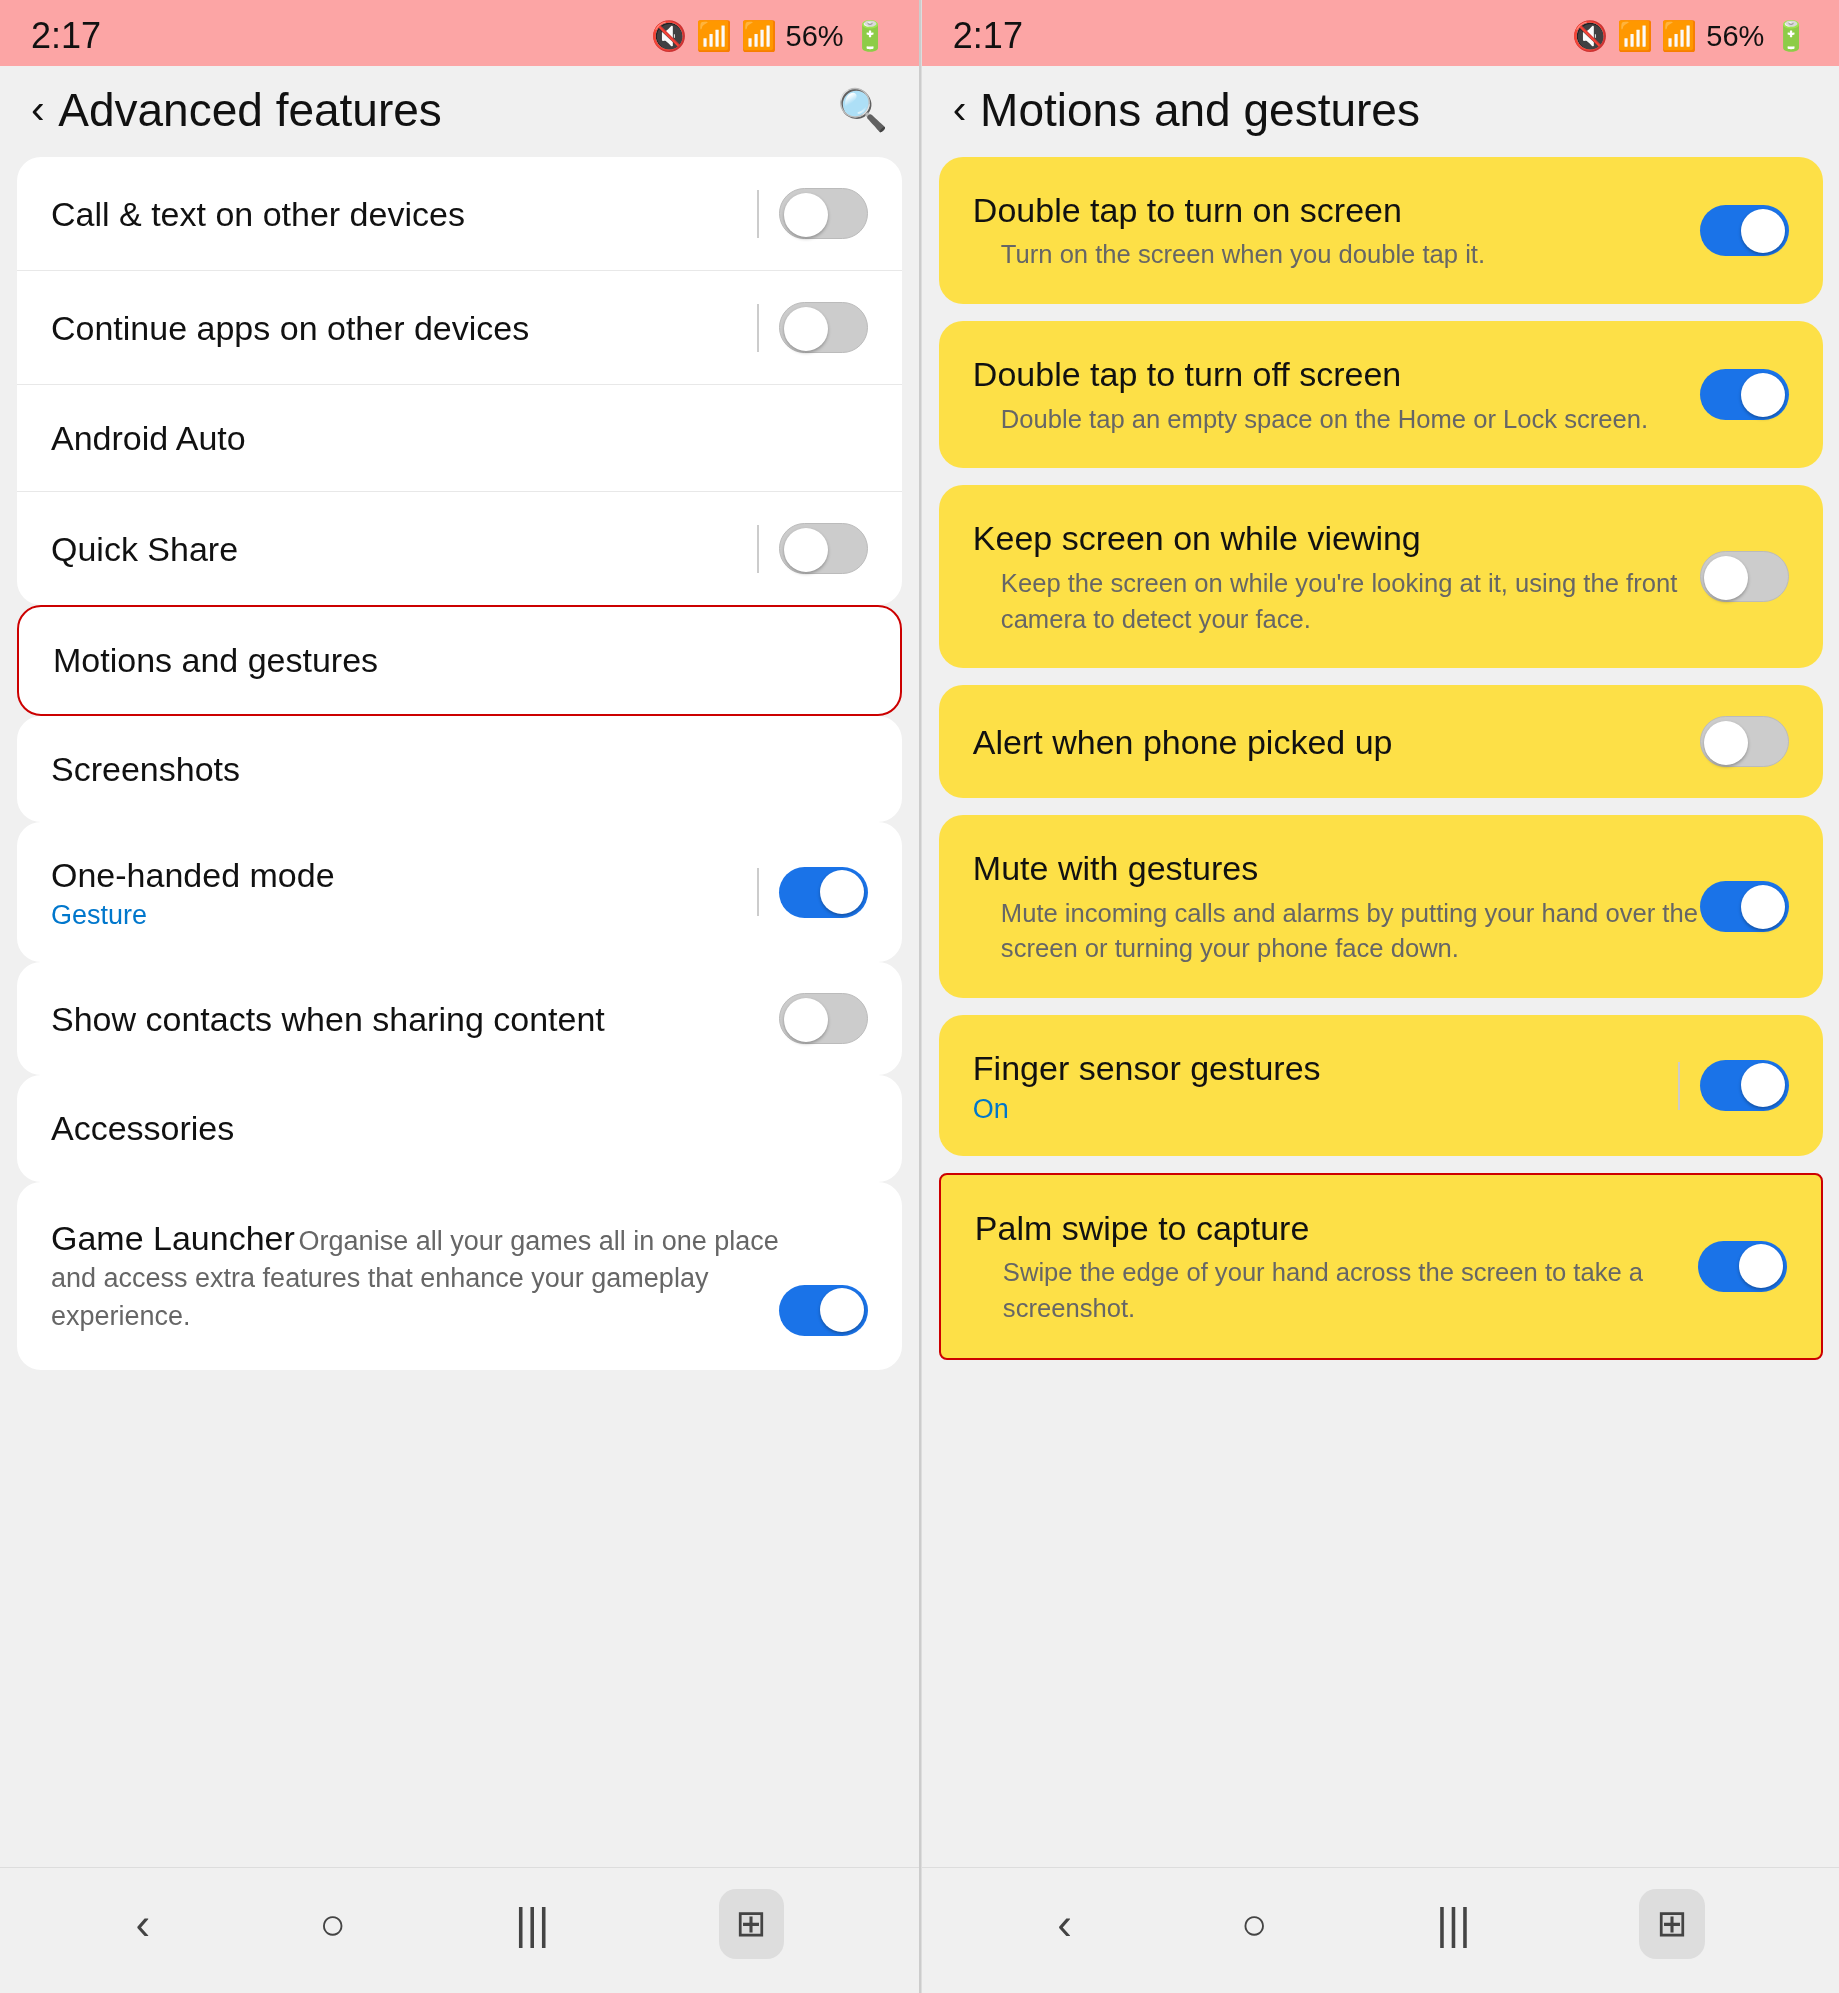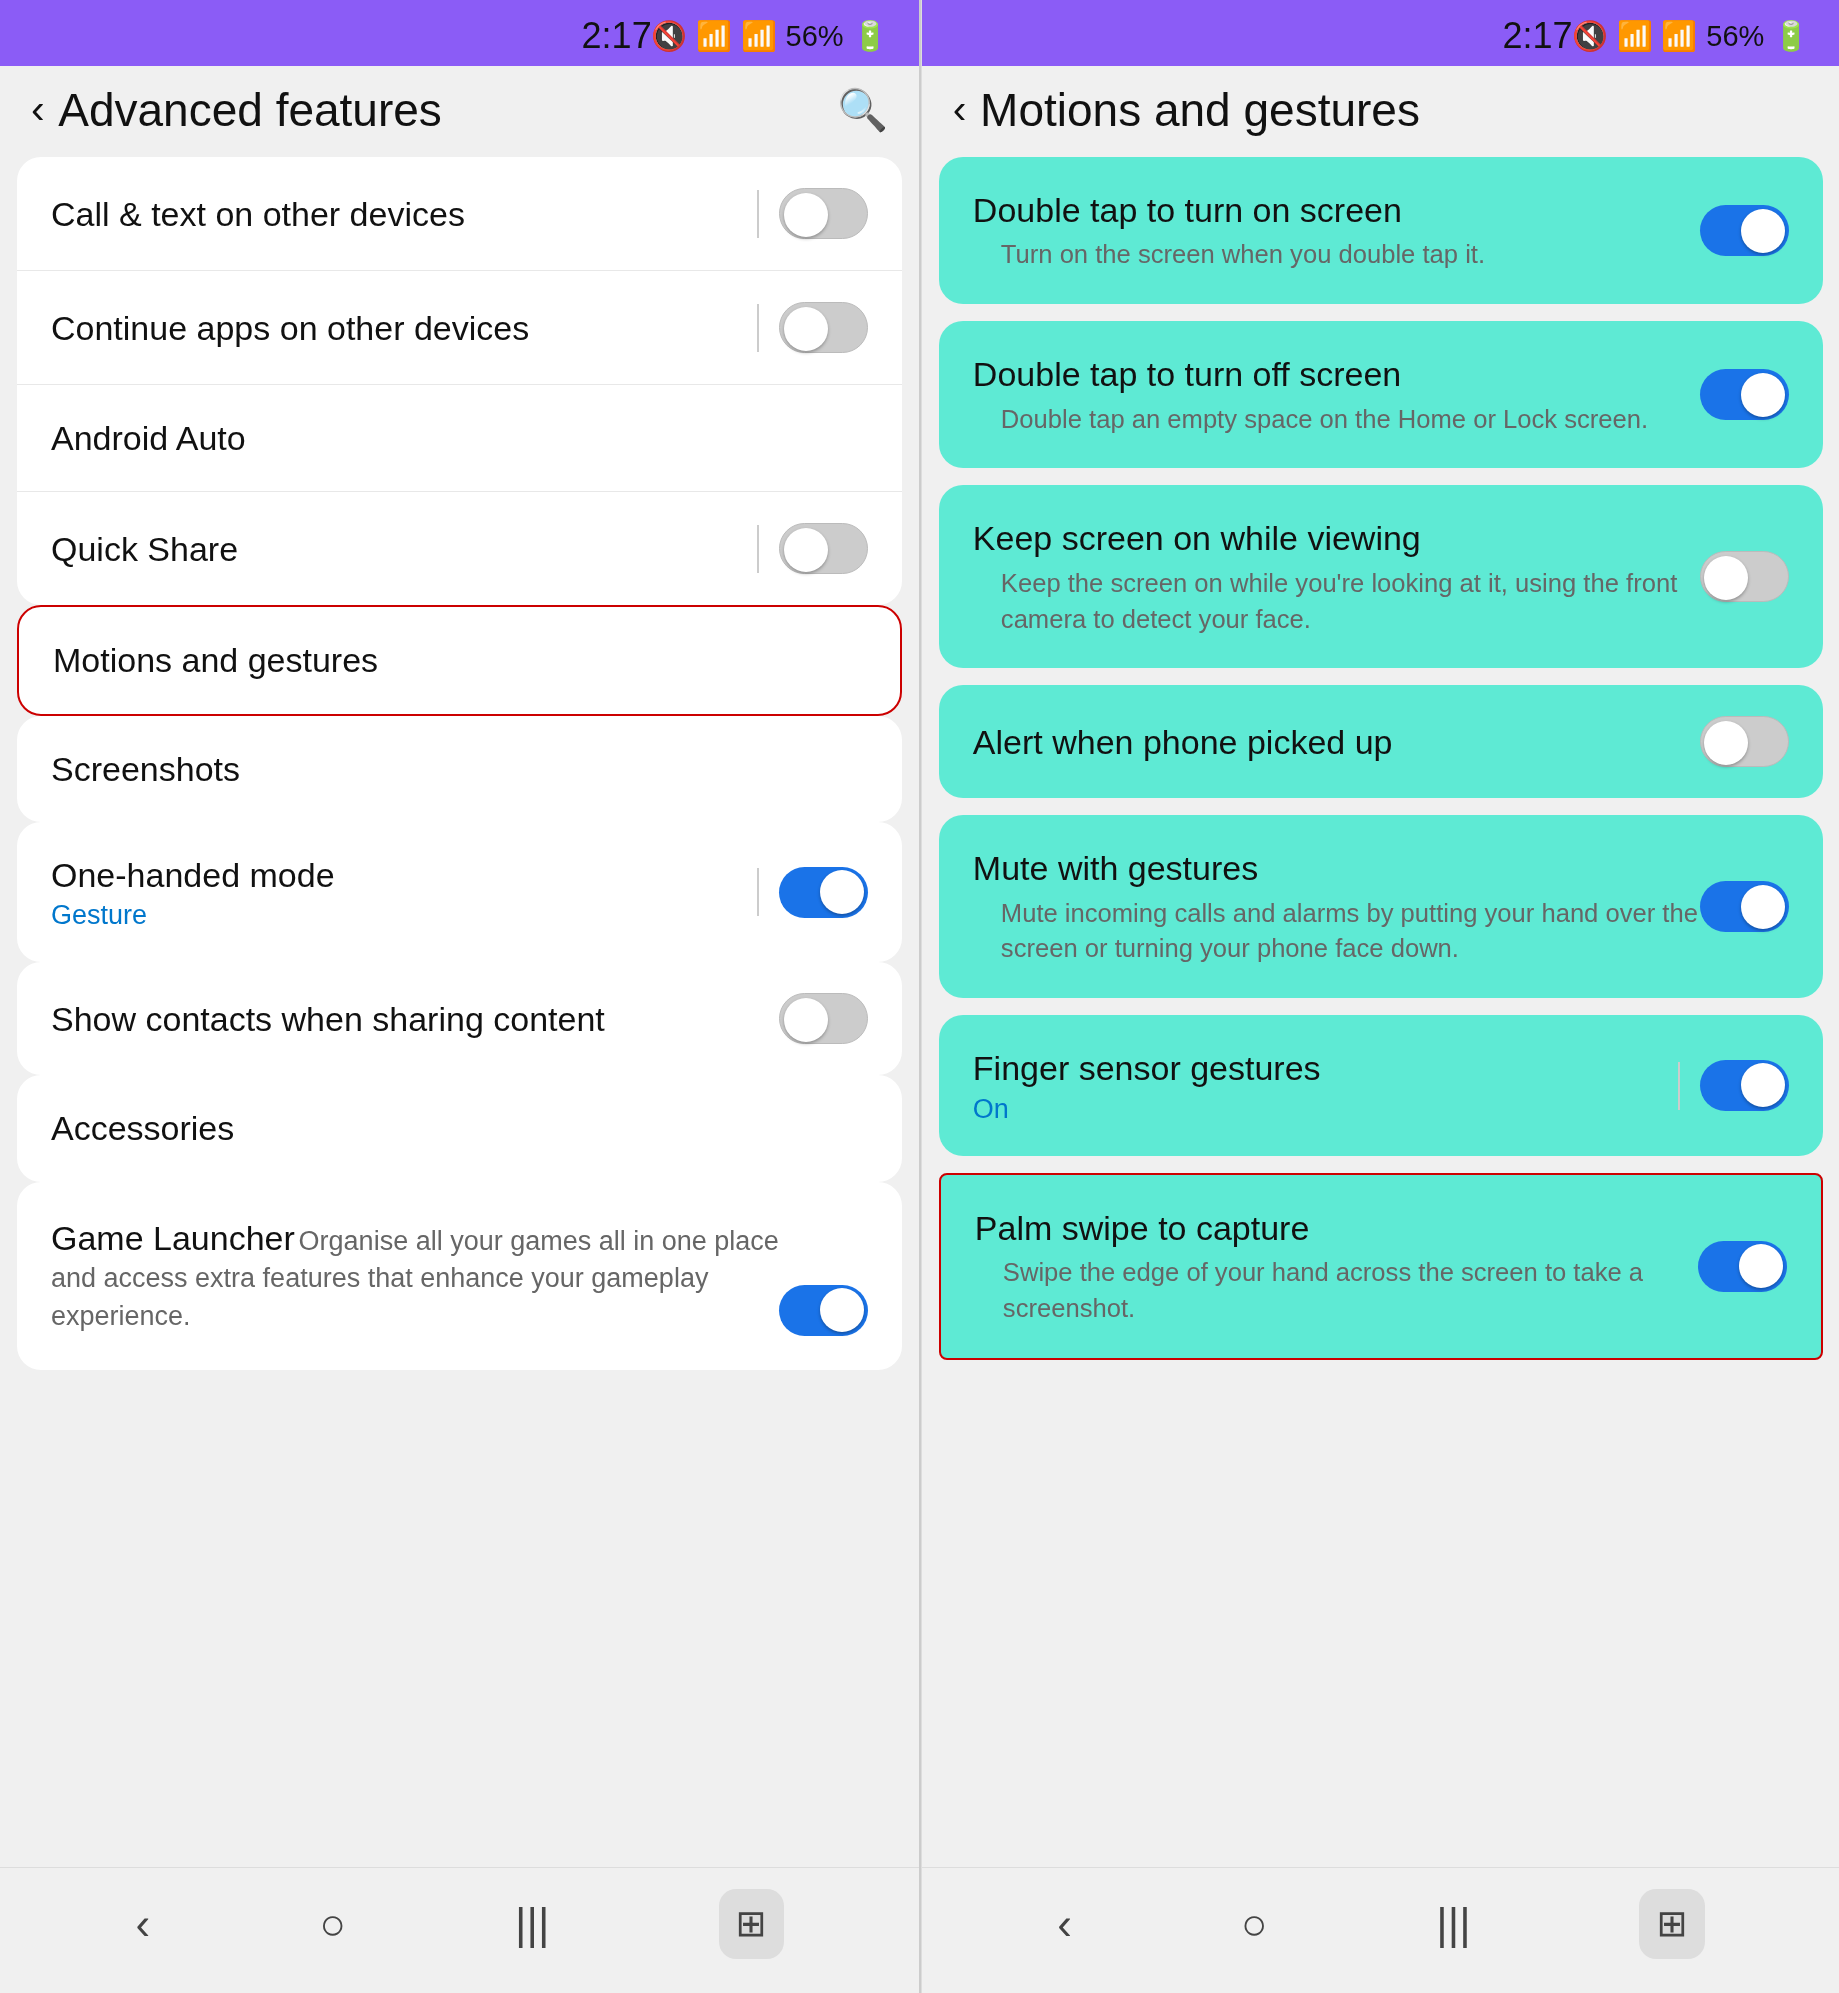--- a/index.html
+++ b/index.html
@@ -18,24 +18,25 @@
       height: 1993px;
       background: #f0f0f0;
       display: flex;
       flex-direction: column;
       overflow: hidden;
     }
 
     
     .status-bar {
       display: flex;
-      justify-content: flex-end;
+      justify-content: space-between;
       align-items: center;
       padding: 15.3px 31px 8.5px;
-      background: #8b5cf6;
+      background: #fca5a5;
+      gap: 13px;
     }
     .status-time {
       font-size: 36px;
       font-weight: 500;
       color: #111;
     }
     .status-icons {
       display: flex;
       align-items: center;
       gap: 8.5px;
@@ -224,21 +225,21 @@
       line-height: 1.4;
       margin-left: 28px;
     }
     .r-setting-sublabel {
       font-size: 27px;
       color: #0077cc;
       margin-top: 3.4px;
     }
 
     .r-card {
-      background: #5eead4;
+      background: #fde047;
       border-radius: 24px;
       margin-bottom: 17px;
       overflow: hidden;
     }
     .r-card-row {
       border-bottom: 0.9px solid #e8e8e8;
     }
     .r-card-row:last-child { border-bottom: none; }
 
     .r-divider-line {

